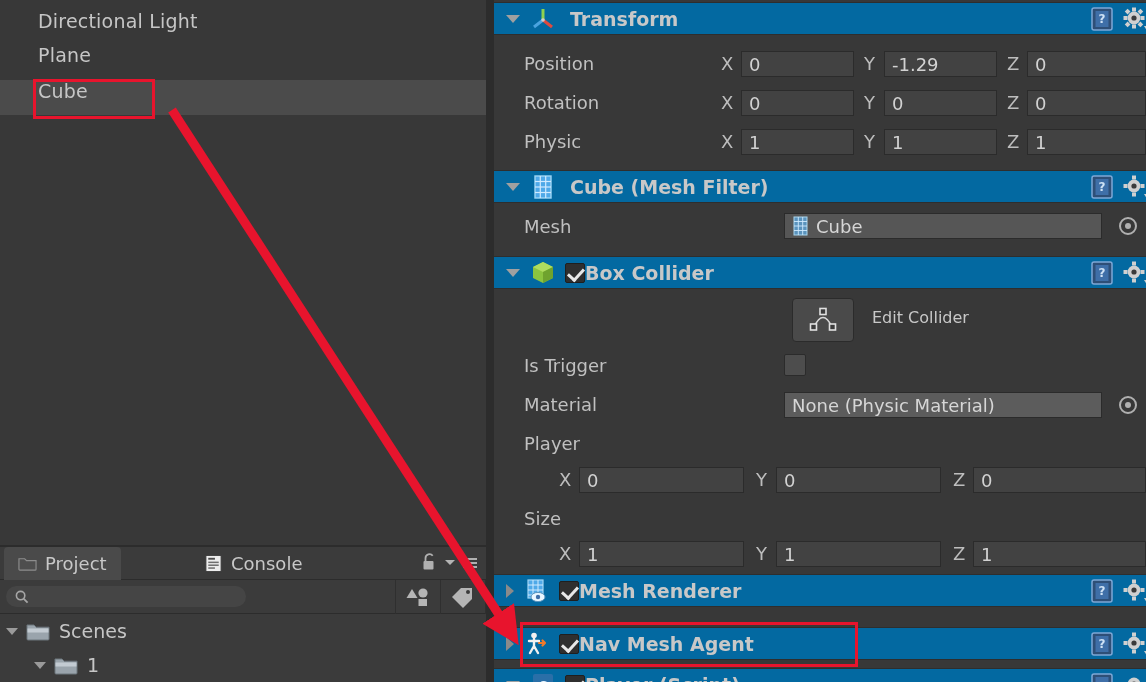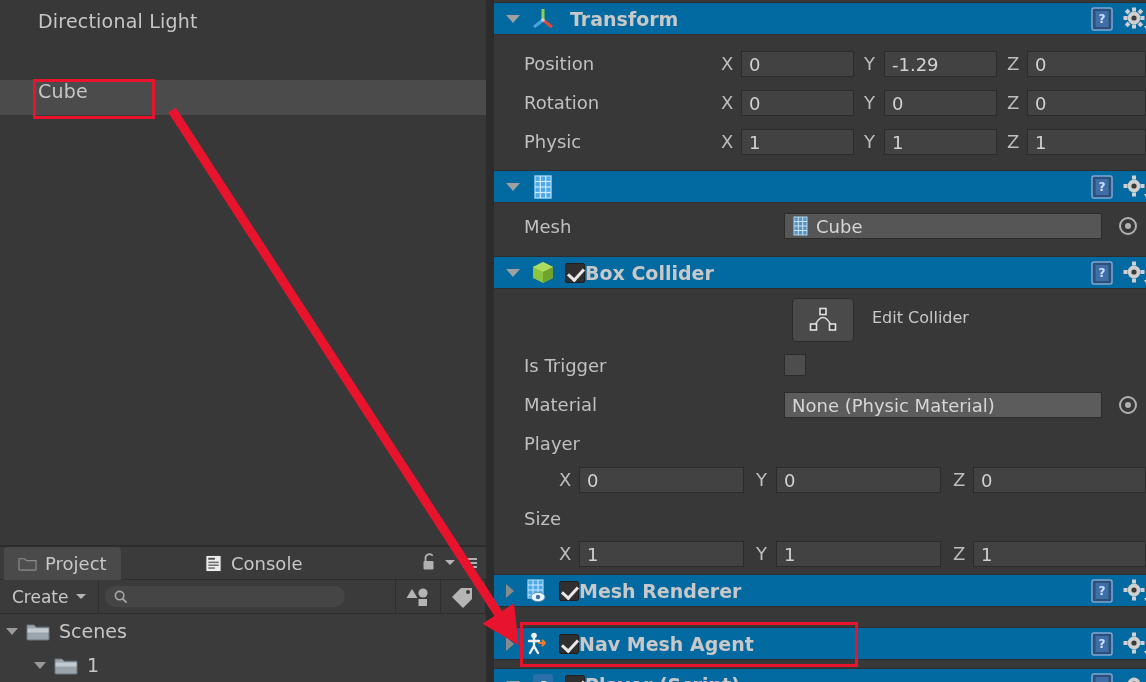--- a/index.html
+++ b/index.html
@@ -213,20 +213,23 @@
 
 <div id="root">
 
   <div id="hierarchy">
     <div class="hier-row" style="top:-18px">
       <span class="hier-label">Main Camera</span>
     </div>
     <div class="hier-row" style="top:10px">
       <span class="hier-label">Directional Light</span>
     </div>
+    <div class="hier-row" style="top:44px">
+      <span class="hier-label">Plane</span>
+    </div>
     <div class="hier-row selected" style="top:80px">
       <span class="hier-label">Cube</span>
     </div>
   </div>
   <div id="hier-divider"></div>
 
   <div id="project-panel">
 
     <div id="project-tabbar">
       <div class="tab active" id="tab-project">
@@ -254,24 +257,20 @@
         <div class="caret-down"></div>
         <svg width="16" height="14" viewBox="0 0 16 14">
           <rect x="1" y="2" width="14" height="2" fill="#b0b0b0"></rect>
           <rect x="1" y="6" width="14" height="2" fill="#b0b0b0"></rect>
           <rect x="1" y="10" width="14" height="2" fill="#b0b0b0"></rect>
         </svg>
       </div>
     </div>
 
     <div id="project-toolbar">
-      <div id="create-btn">
-        <span>Create</span>
-        <span class="caret-down"></span>
-      </div>
       <div id="search-box">
         <svg style="position:absolute;left:9px;top:4px" width="14" height="14" viewBox="0 0 14 14">
           <circle cx="5.6" cy="5.6" r="4.2" fill="none" stroke="#a6a6a6" stroke-width="1.6"></circle>
           <line x1="8.8" y1="8.8" x2="12.6" y2="12.6" stroke="#a6a6a6" stroke-width="1.8"></line>
         </svg>
         <input id="search-input-text" type="text" placeholder="" style="">
       </div>
       <div style="flex:1"></div>
       <div class="tool-sep"></div>
       <div class="tool-icon-btn">
@@ -377,20 +376,21 @@
       <svg class="comp-icon" viewBox="0 0 26 26">
         <rect x="5" y="2" width="16" height="22" fill="#4fa9e8" stroke="#9fd6f5" stroke-width="1.4"></rect>
         <g stroke="#cfeaff" stroke-width="1.2">
           <line x1="10.3" y1="2" x2="10.3" y2="24"></line>
             <line x1="15.7" y1="2" x2="15.7" y2="24"></line>
           <line x1="5" y1="7.5" x2="21" y2="7.5"></line>
             <line x1="5" y1="13" x2="21" y2="13"></line>
             <line x1="5" y1="18.5" x2="21" y2="18.5"></line>
         </g>
       </svg>
+      <span class="comp-title spaced">Cube (Mesh Filter)</span>
       <span class="header-right">
         <svg width="26" height="26" viewBox="0 0 26 26">
           <rect x="2" y="2" width="20" height="22" rx="2" fill="#2e4f77" stroke="#7fa8d6" stroke-width="1.5"></rect>
           <rect x="5.5" y="5" width="13" height="16" fill="#3f6fa8"></rect>
           <text x="12" y="17" font-size="12" font-weight="bold" fill="#cfe2f5" text-anchor="middle" font-family="DejaVu Sans">?</text>
         </svg>
         <svg width="28" height="26" viewBox="0 0 28 26">
           <circle cx="12" cy="12" r="6.4" fill="#d0d0d0"></circle>
             <circle cx="12" cy="12" r="2.6" fill="#3b3b3b"></circle>
           <g fill="#d0d0d0">

